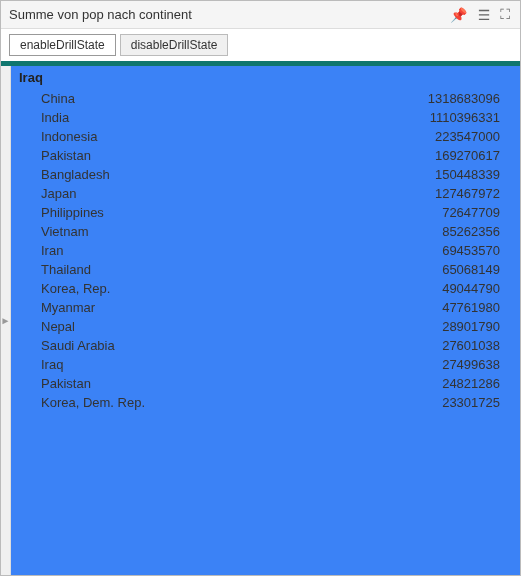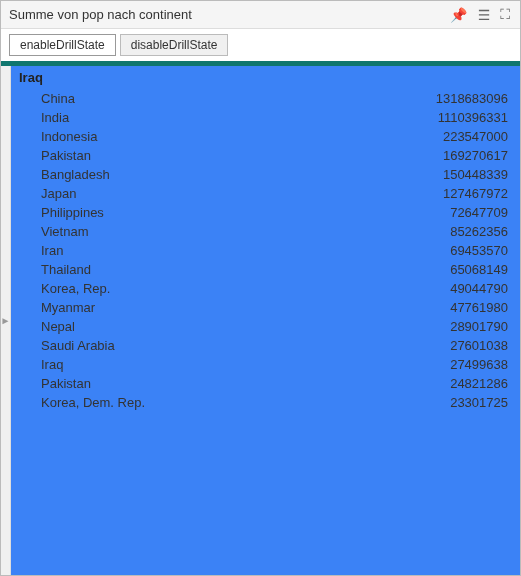--- a/index.html
+++ b/index.html
@@ -132,21 +132,21 @@
       color: #333;
       margin-top: 16px;
     }
 
     .data-row td:first-child {
       padding-left: 30px;
     }
 
     .data-row td:last-child {
       text-align: right;
-      padding-right: 12px;
+      padding-right: 20px;
     }
   </style>
 </head>
 <body>
 
 <div class="window">
 
   <div class="title-bar">
     <span class="title-bar-title">Summe von pop nach continent</span>
     <div class="title-bar-icons">

